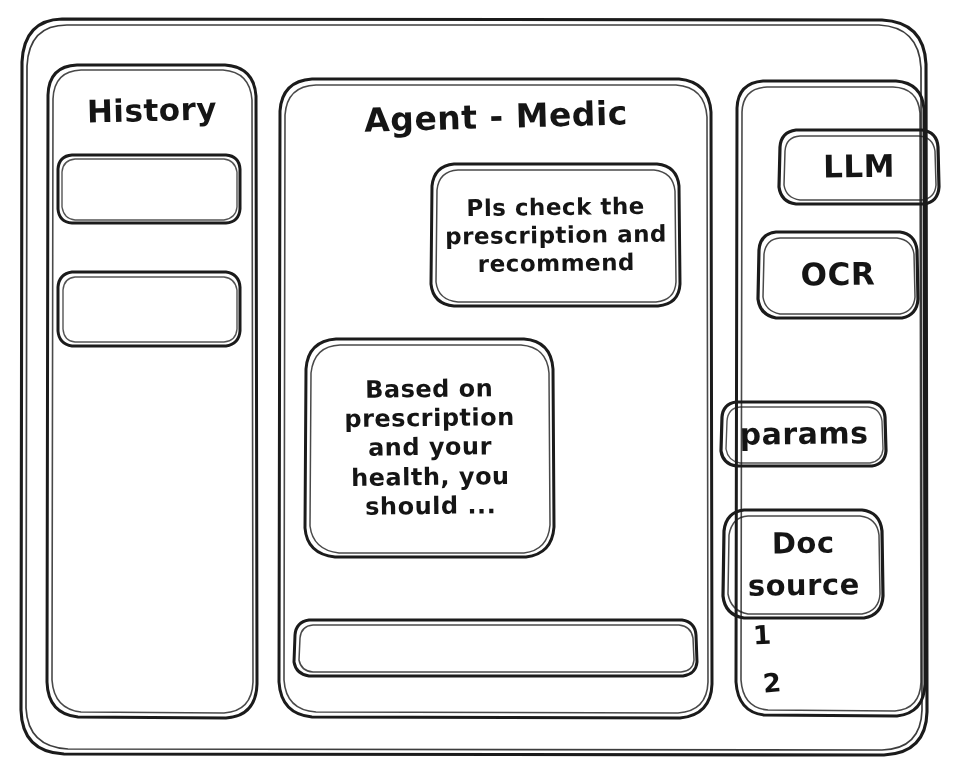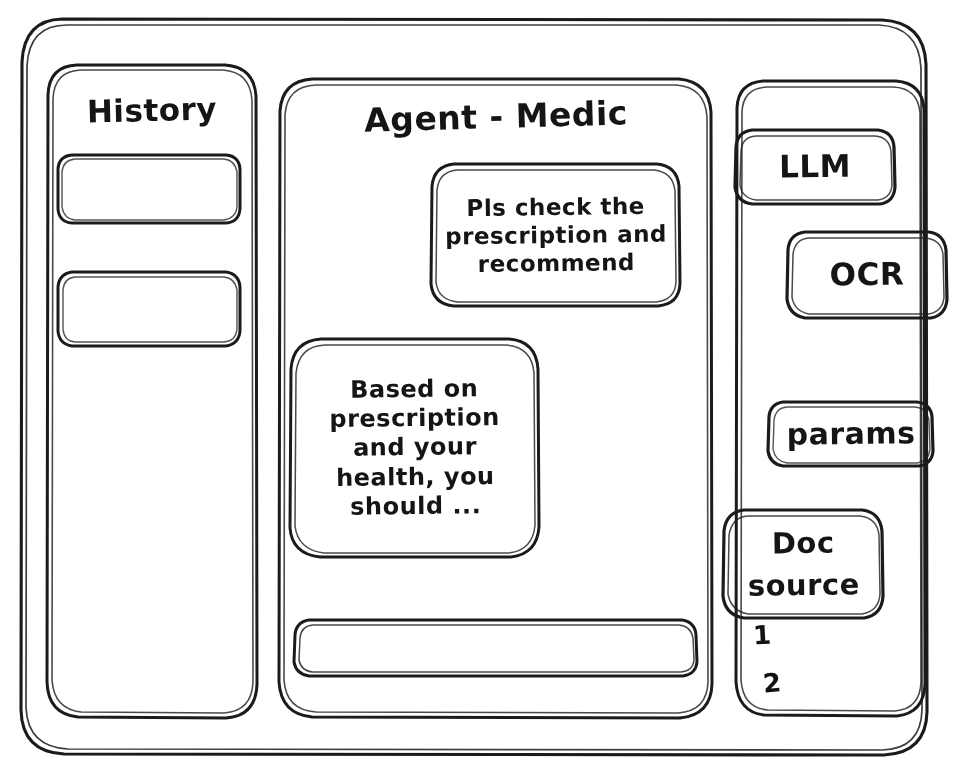--- a/index.html
+++ b/index.html
@@ -61,26 +61,26 @@
   
   #outer-frame      { left: 18px;  top: 16px;  width: 912px; height: 742px; }
   #history-panel    { left: 44px;  top: 62px;  width: 216px; height: 660px; }
   #main-panel       { left: 276px; top: 76px;  width: 440px; height: 646px; }
   #tools-panel      { left: 733px; top: 78px;  width: 196px; height: 642px; }
 
   #history-item-1   { left: 55px;  top: 152px; width: 188px; height: 74px; }
   #history-item-2   { left: 55px;  top: 269px; width: 188px; height: 80px; }
 
   #user-message     { left: 428px; top: 161px; width: 256px; height: 148px; }
-  #agent-message    { left: 287px; top: 336px; width: 256px; height: 224px; }
+  #agent-message    { left: 302px; top: 336px; width: 256px; height: 224px; }
   #message-input    { left: 291px; top: 617px; width: 410px; height: 62px; }
 
-  #tool-llm         { left: 732px; top: 127px; width: 166px; height: 80px; text-decoration: underline; }
-  #tool-ocr         { left: 784px; top: 229px; width: 166px; height: 92px; }
-  #tool-params      { left: 765px; top: 399px; width: 172px; height: 70px; }
+  #tool-llm         { left: 776px; top: 127px; width: 166px; height: 80px; text-decoration: underline; }
+  #tool-ocr         { left: 755px; top: 229px; width: 166px; height: 92px; }
+  #tool-params      { left: 718px; top: 399px; width: 172px; height: 70px; }
   #tool-doc-source  { left: 720px; top: 507px; width: 167px; height: 114px; }
 
   
   #history-title {
     position: absolute;
     left: 44px;  top: 92px;  width: 216px;
     text-align: center;
     font-size: 31px;
     transform: rotate(-1.4deg);
   }

